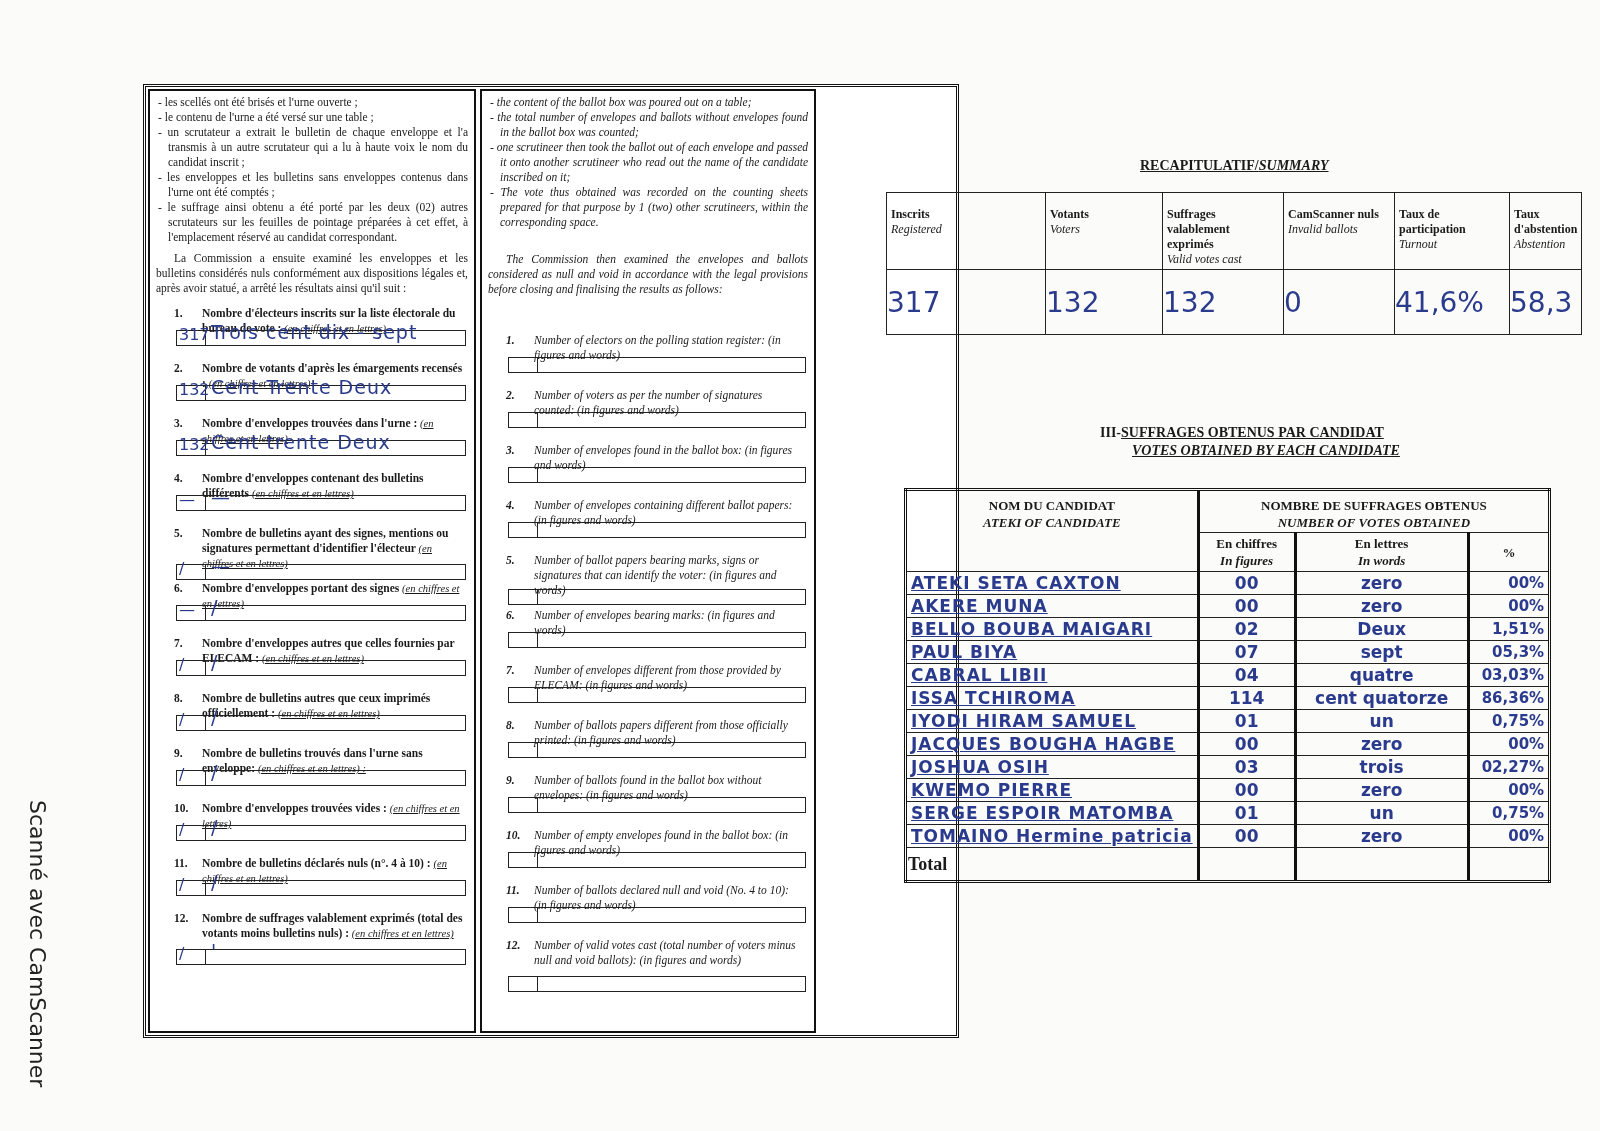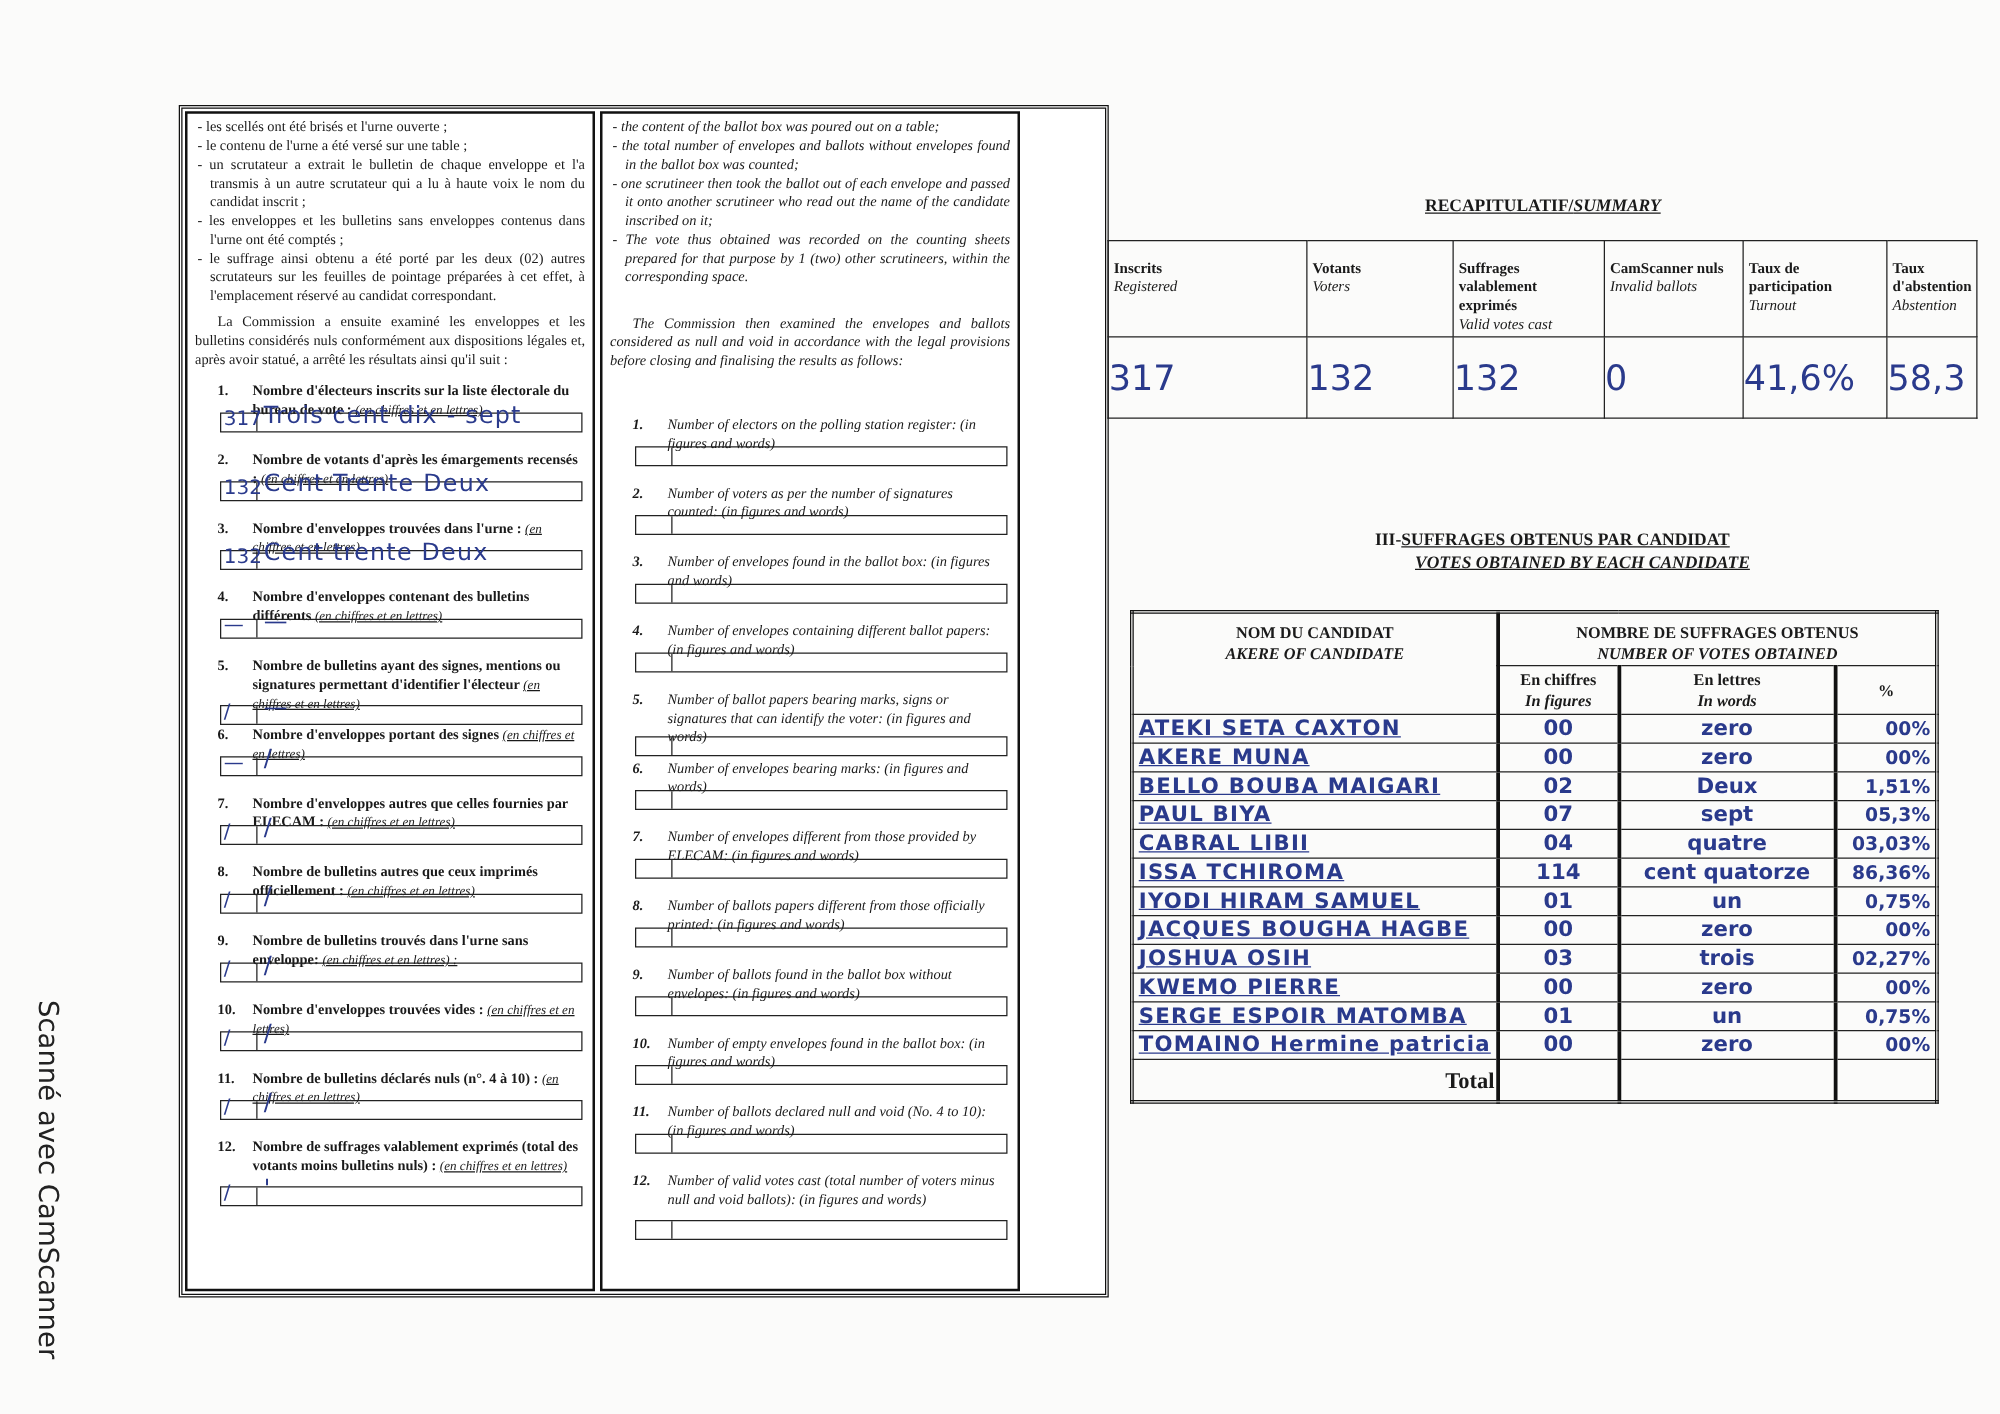--- a/index.html
+++ b/index.html
@@ -4,21 +4,21 @@
 <style>
   html, body { margin:0; padding:0; }
   body { width:1600px; height:1131px; background:#fbfbfa; position:relative; overflow:hidden;
          font-family:"Liberation Serif", serif; color:#1a1a1a; }
   .hand { font-family:"DejaVu Sans", sans-serif; color:#2a3a8c; font-weight:normal; }
   
   .watermark { position:absolute; left:12px; top:800px; width:40px; height:300px; }
   .watermark span { position:absolute; left:0; top:0; transform-origin:left top; transform:translate(38px,0) rotate(90deg);
         font-family:"DejaVu Sans", sans-serif; font-size:22px; color:#222; white-space:nowrap; }
   
-  .page-left { position:absolute; left:143px; top:84px; width:744px; height:954px; border:3px double #111; box-sizing:border-box; background:#fff; }
+  .page-left { position:absolute; left:143px; top:84px; width:816px; height:954px; border:3px double #111; box-sizing:border-box; background:#fff; }
   .col { position:absolute; top:2px; bottom:2px; border:2px solid #111; box-sizing:border-box; padding:4px 6px; font-size:11.5px; line-height:15px; }
   .col.fr { left:2px; width:328px; }
   .col.en { left:334px; width:336px; font-style:italic; }
   .bullets { margin:0; padding:0; list-style:none; }
   .bullets li { padding-left:12px; text-indent:-10px; text-align:justify; }
   .bullets li::before { content:"- "; }
   .para { text-indent:18px; text-align:justify; margin:6px 0 10px 0; }
   .item { margin:0 0 0 0; height:55px; position:relative; }
   .item .num { position:absolute; left:18px; top:0; font-weight:bold; }
   .col.en .item .num { font-weight:bold; }
@@ -44,21 +44,21 @@
   .cand { position:absolute; left:904px; top:488px; border:3px double #111; }
   .cand td, .cand th { border:1.5px solid #222; font-size:13px; font-weight:bold; }
   .cand th { text-align:center; line-height:17px; }
   .cand th i { display:block; }
   .cand .hdr1 th { height:34px; vertical-align:top; padding-top:6px; }
   .cand .hdr2 th { height:36px; }
   .cand .row td { height:22px; padding:0 4px; font-size:17px; }
   .cand td.fig, .cand td.words { text-align:center; }
   .cand td.pct { text-align:right; font-size:15px;padding-left:12px; }
   .cand td.name { font-size:17px; letter-spacing:1px; white-space:nowrap; text-decoration:underline; }
-  .cand .total td { height:30px; font-weight:bold; font-size:18px; text-align:right; font-family:"Liberation Serif", serif; }
+  .cand .total td { height:30px; font-weight:bold; font-size:18px; text-align:left; font-family:"Liberation Serif", serif; }
   .thick-right { border-right:3px solid #111 !important; }
 </style>
 </head>
 <body>
 
 <div class="watermark">
   <span>Scanné avec CamScanner</span>
 </div>
 
 <div class="page-left">
@@ -324,21 +324,21 @@
 <div class="sec3">
   <div class="l1"><span>III-</span><u>SUFFRAGES OBTENUS PAR CANDIDAT</u></div>
   <div class="l2">VOTES OBTAINED BY EACH CANDIDATE</div>
 </div>
 
 <table class="cand">
   <tbody>
       <tr class="hdr1">
     <th rowspan="2" class="thick-right" style="width:258px">
       <span>NOM DU CANDIDAT</span>
-      <i>AKERE OF CANDIDATE</i>
+      <i>ATEKI OF CANDIDATE</i>
     </th>
     <th colspan="3">
       <span>NOMBRE DE SUFFRAGES OBTENUS</span>
       <i>NUMBER OF VOTES OBTAINED</i>
     </th>
   </tr>
   <tr class="hdr2">
     <th class="thick-right" style="width:92px">
       <span>En chiffres</span>
       <i>In figures</i>

